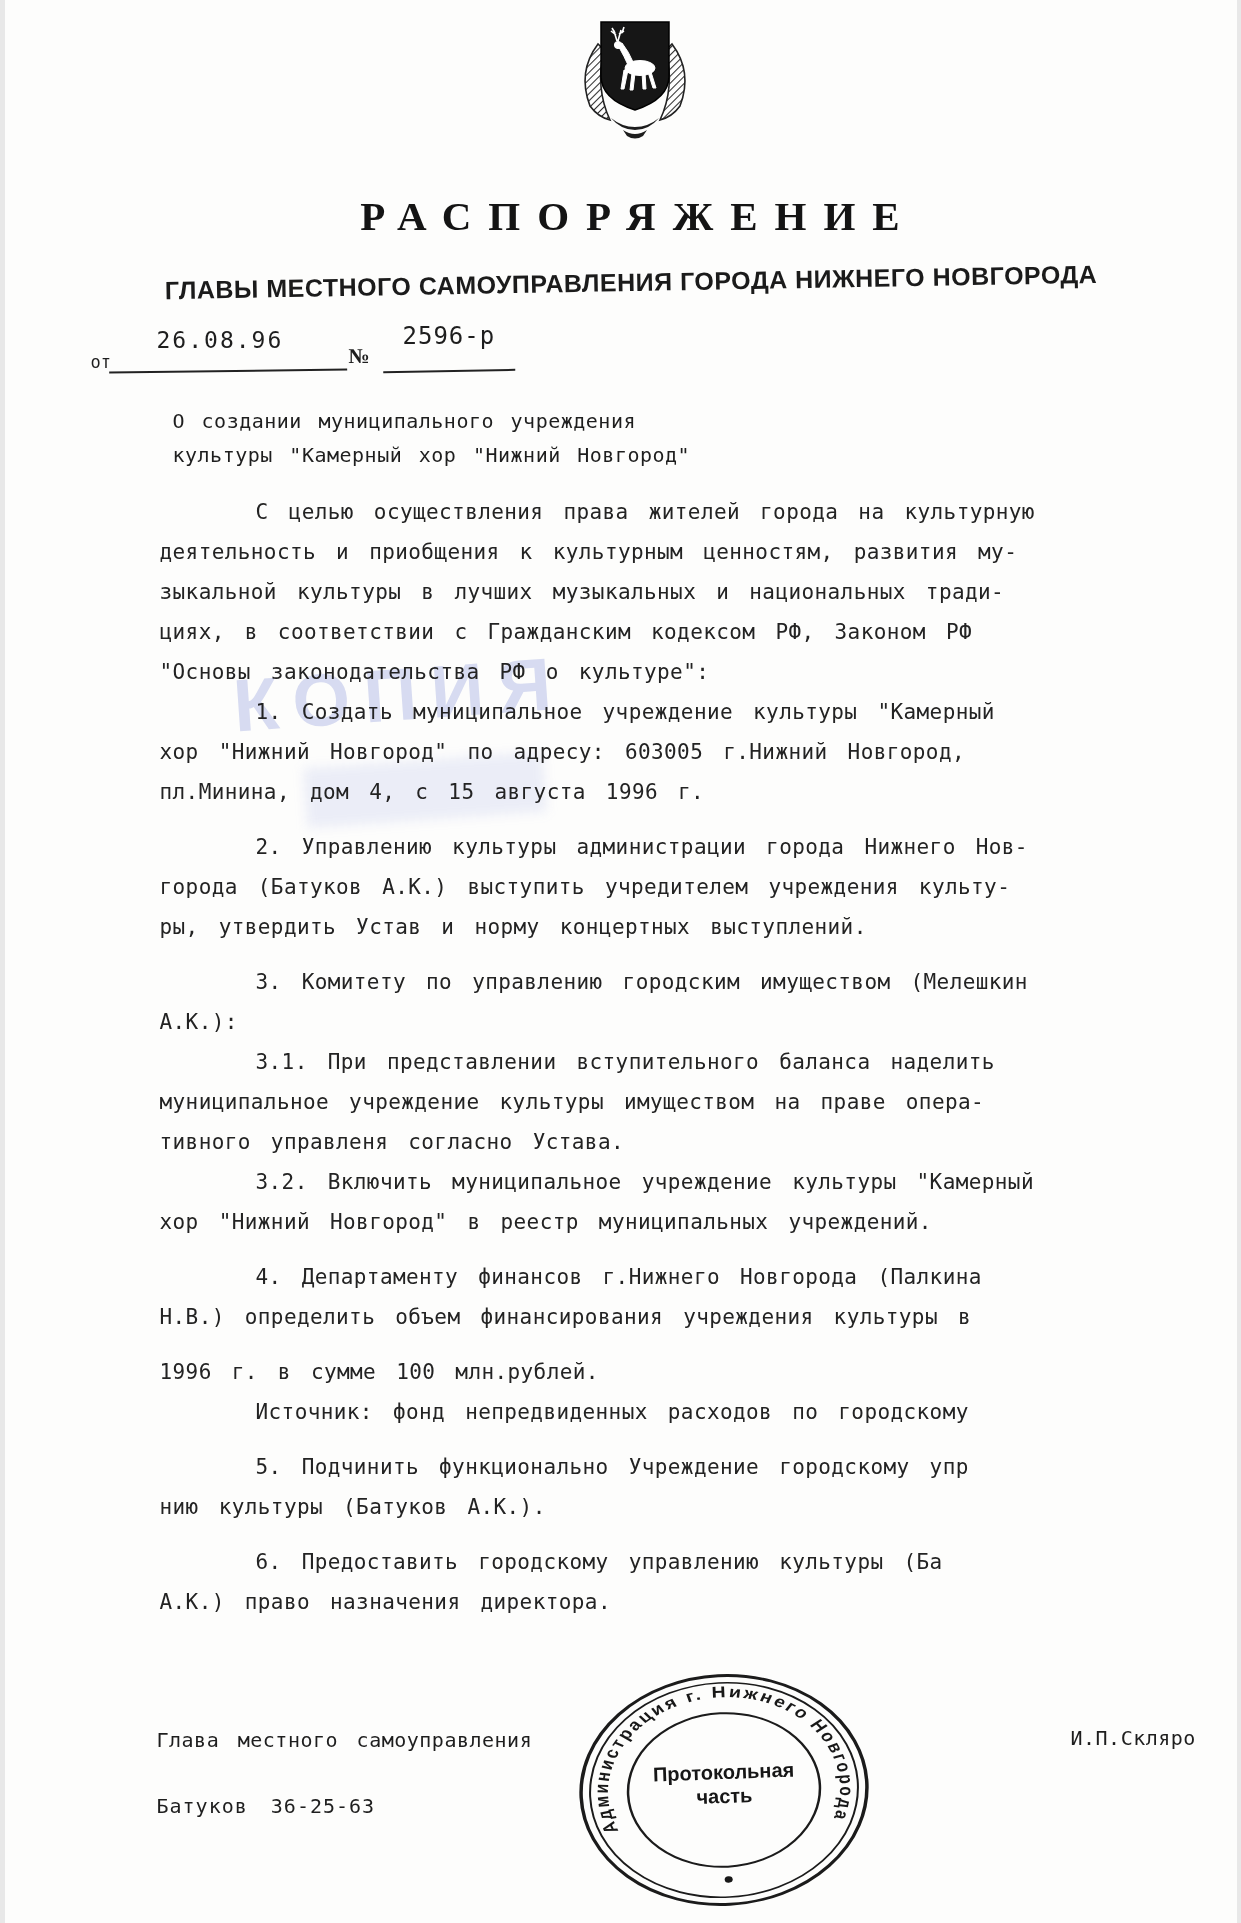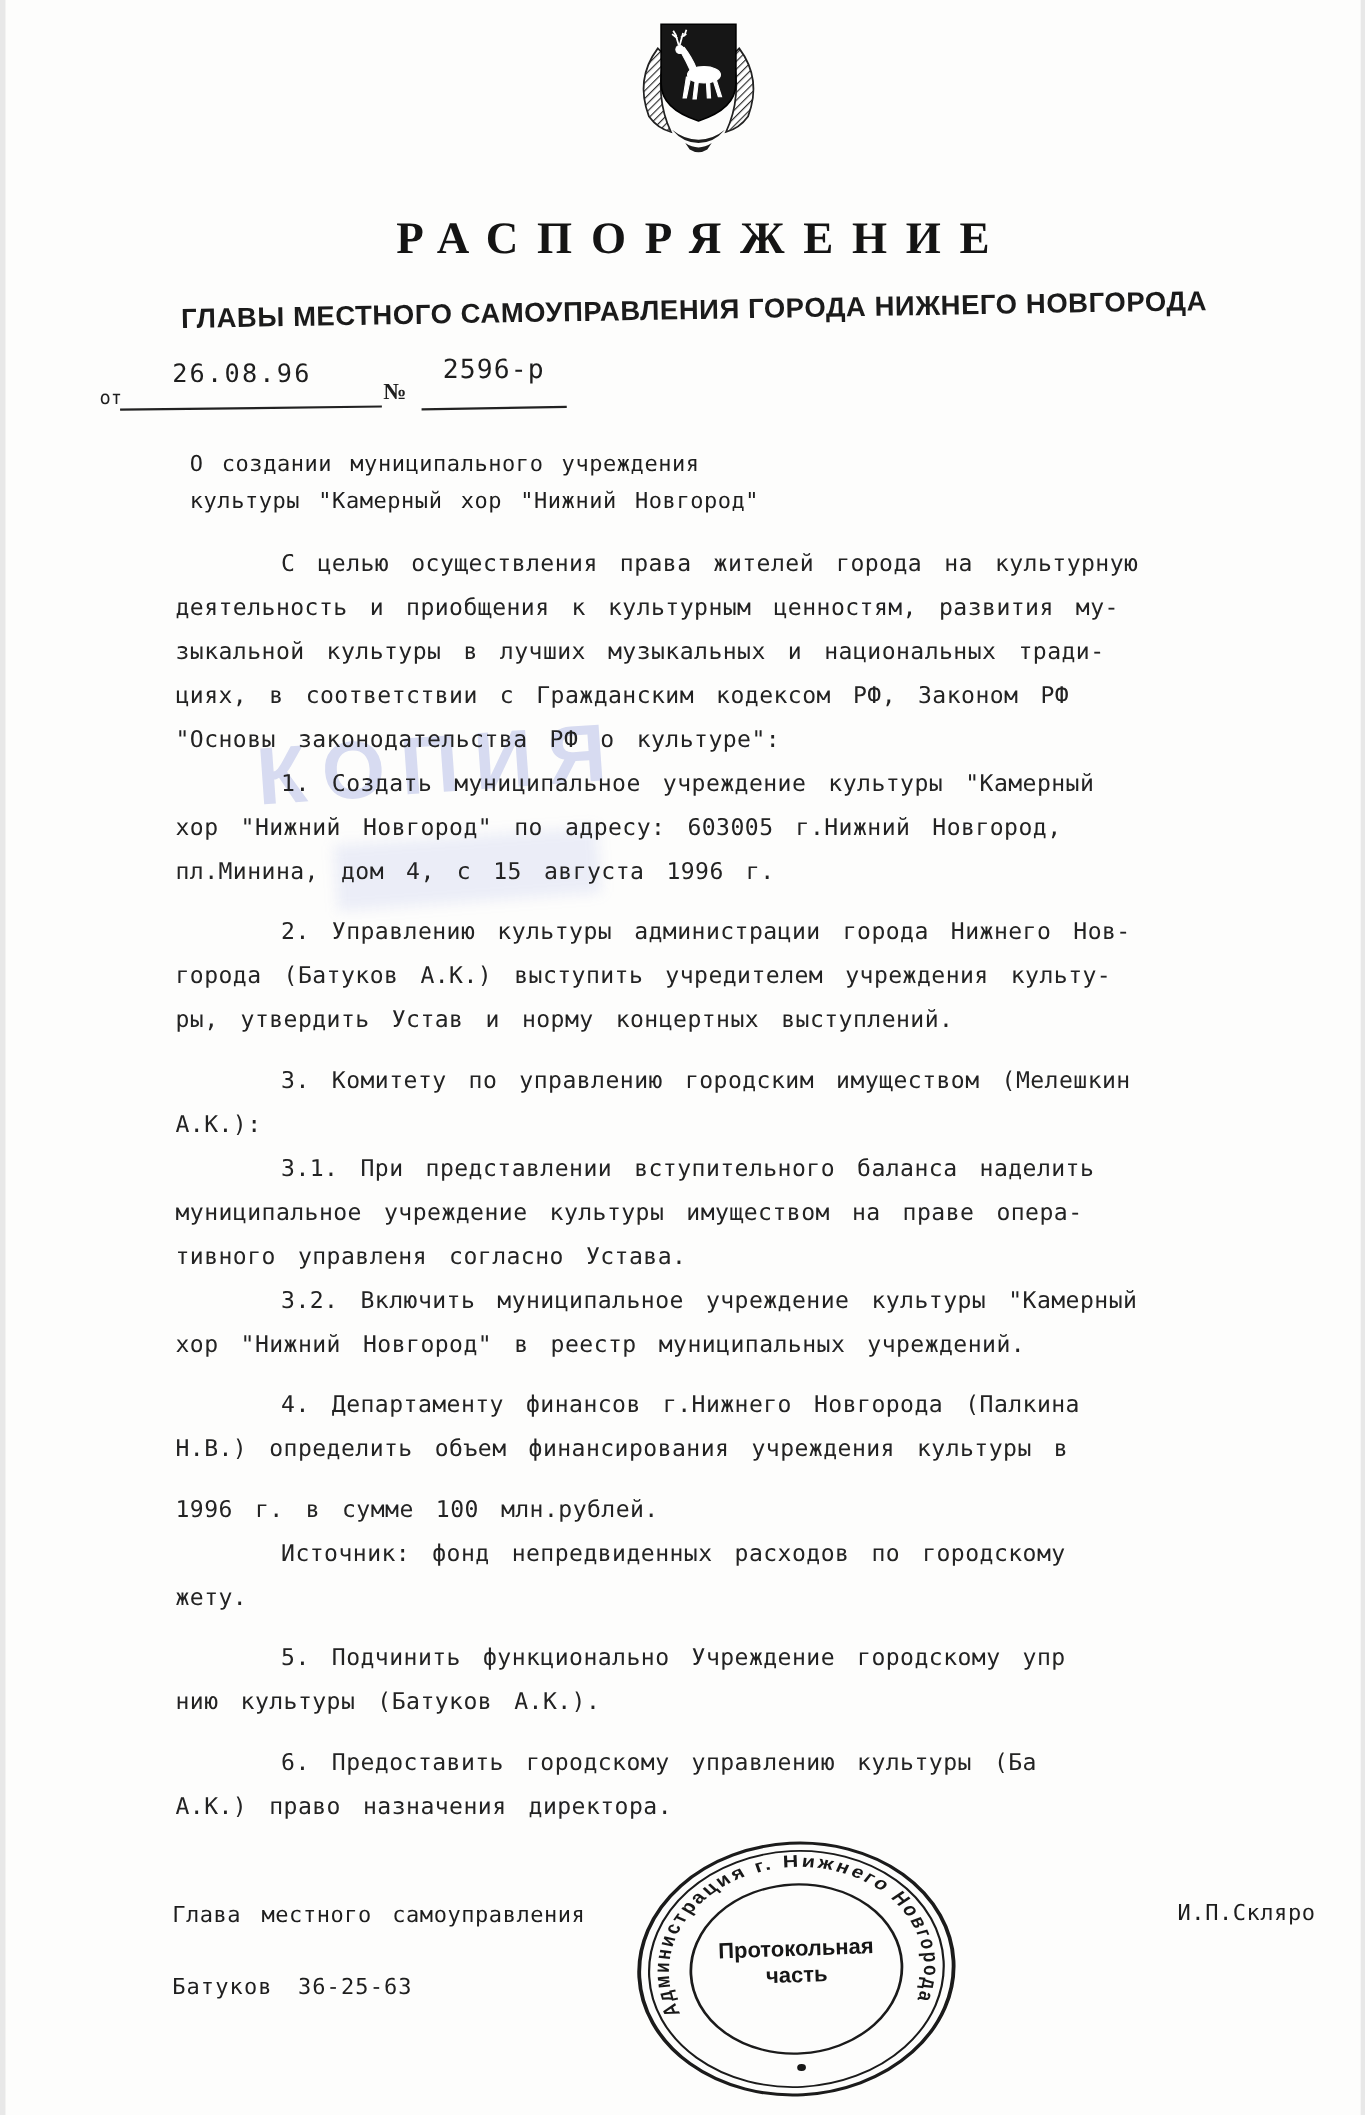--- a/index.html
+++ b/index.html
@@ -131,21 +131,20 @@
       <div class="bline">А.К.):</div>
       <div class="bline ind">3.1. При представлении вступительного баланса наделить</div>
       <div class="bline">муниципальное учреждение культуры имуществом на праве опера-</div>
       <div class="bline">тивного управленя согласно Устава.</div>
       <div class="bline ind">3.2. Включить муниципальное учреждение культуры "Камерный</div>
       <div class="bline">хор "Нижний Новгород" в реестр муниципальных учреждений.</div>
       <div class="bline ind sp">4. Департаменту финансов г.Нижнего Новгорода (Палкина</div>
       <div class="bline">Н.В.) определить объем финансирования учреждения культуры в</div>
       <div class="bline sp">1996 г. в сумме 100 млн.рублей.</div>
       <div class="bline ind">Источник: фонд непредвиденных расходов по городскому</div>
-      <div class="bline">жету.</div>
       <div class="bline ind sp">5. Подчинить функционально Учреждение городскому упр</div>
       <div class="bline">нию культуры (Батуков А.К.).</div>
       <div class="bline ind sp">6. Предоставить городскому управлению культуры (Ба</div>
       <div class="bline">А.К.) право назначения директора.</div>
     </div>
 
   <div class="sig-left">Глава местного самоуправления</div>
   <div class="sig-right">И.П.Скляро</div>
   <div class="sig-contact">Батуков  36-25-63</div>
 

